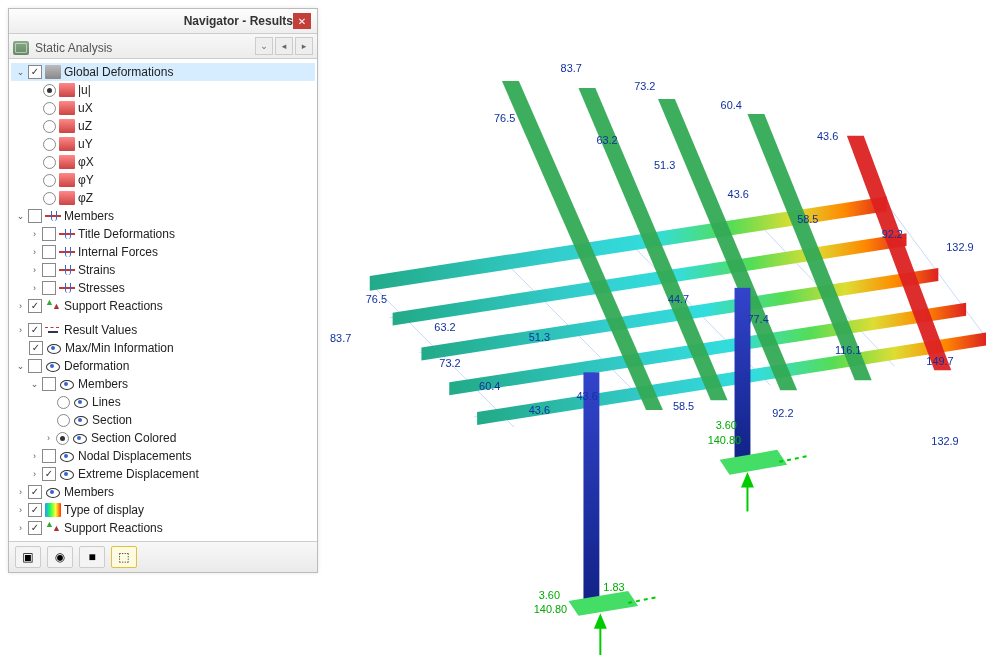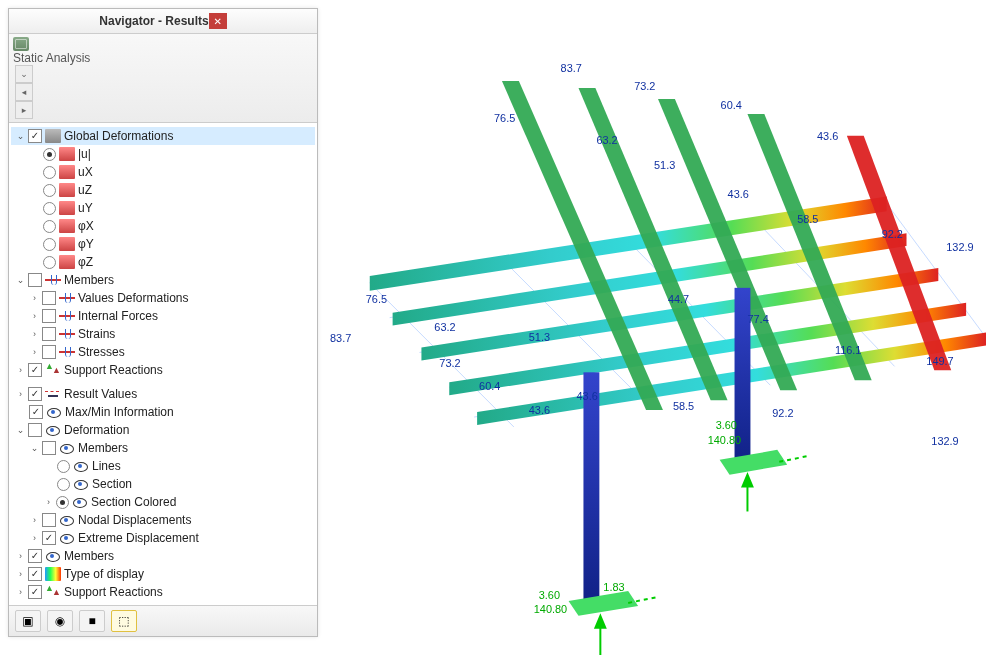--- a/index.html
+++ b/index.html
@@ -17,21 +17,21 @@
   left: 8px;
   top: 8px;
   width: 308px;
   border: 1px solid #bbb;
   background: #fff;
   box-shadow: 0 0 4px rgba(0,0,0,0.1);
 }
 .panel-header {
   display: flex;
   align-items: center;
-  justify-content: center;
+  justify-content: flex-end;
   padding: 4px 6px;
   background: linear-gradient(#fdfdfd,#eee);
   border-bottom: 1px solid #ccc;
 }
 .panel-title {
   font-weight: bold;
   color: #333;
 }
 .close-btn {
   width: 18px;
@@ -39,25 +39,24 @@
   background: #c43e3a;
   color: #fff;
   font-size: 10px;
   display: flex;
   align-items: center;
   justify-content: center;
   cursor: pointer;
 }
 .toolbar {
   display: flex;
-  align-items: flex-start;
+  align-items: flex-end;
   padding: 3px 4px;
   background: linear-gradient(#f8f8f8,#ececec);
   border-bottom: 1px solid #ccc;
-  flex-direction: column;
 }
 .toolbar-icon {
   width: 16px; height: 14px;
   background: linear-gradient(#8a8,#686);
   margin-right: 6px;
   border-radius: 2px;
   position: relative;
 }
 .toolbar-icon::after{
   content:'';position:absolute;left:2px;top:2px;right:2px;bottom:2px;
@@ -223,21 +222,21 @@
         <span class="exp">⌄</span>
         <span class="chk"></span>
         <span class="icn icn-wave"></span>
         <span class="lbl">Members</span>
       </div>
     <div class="row">
         <span class="indent" style="width:14px"></span>
         <span class="exp">›</span>
         <span class="chk"></span>
         <span class="icn icn-wave"></span>
-        <span class="lbl">Values Deformations</span>
+        <span class="lbl">Title Deformations</span>
       </div>
     <div class="row">
         <span class="indent" style="width:14px"></span>
         <span class="exp">›</span>
         <span class="chk"></span>
         <span class="icn icn-wave"></span>
         <span class="lbl">Internal Forces</span>
       </div>
     <div class="row">
         <span class="indent" style="width:14px"></span>

